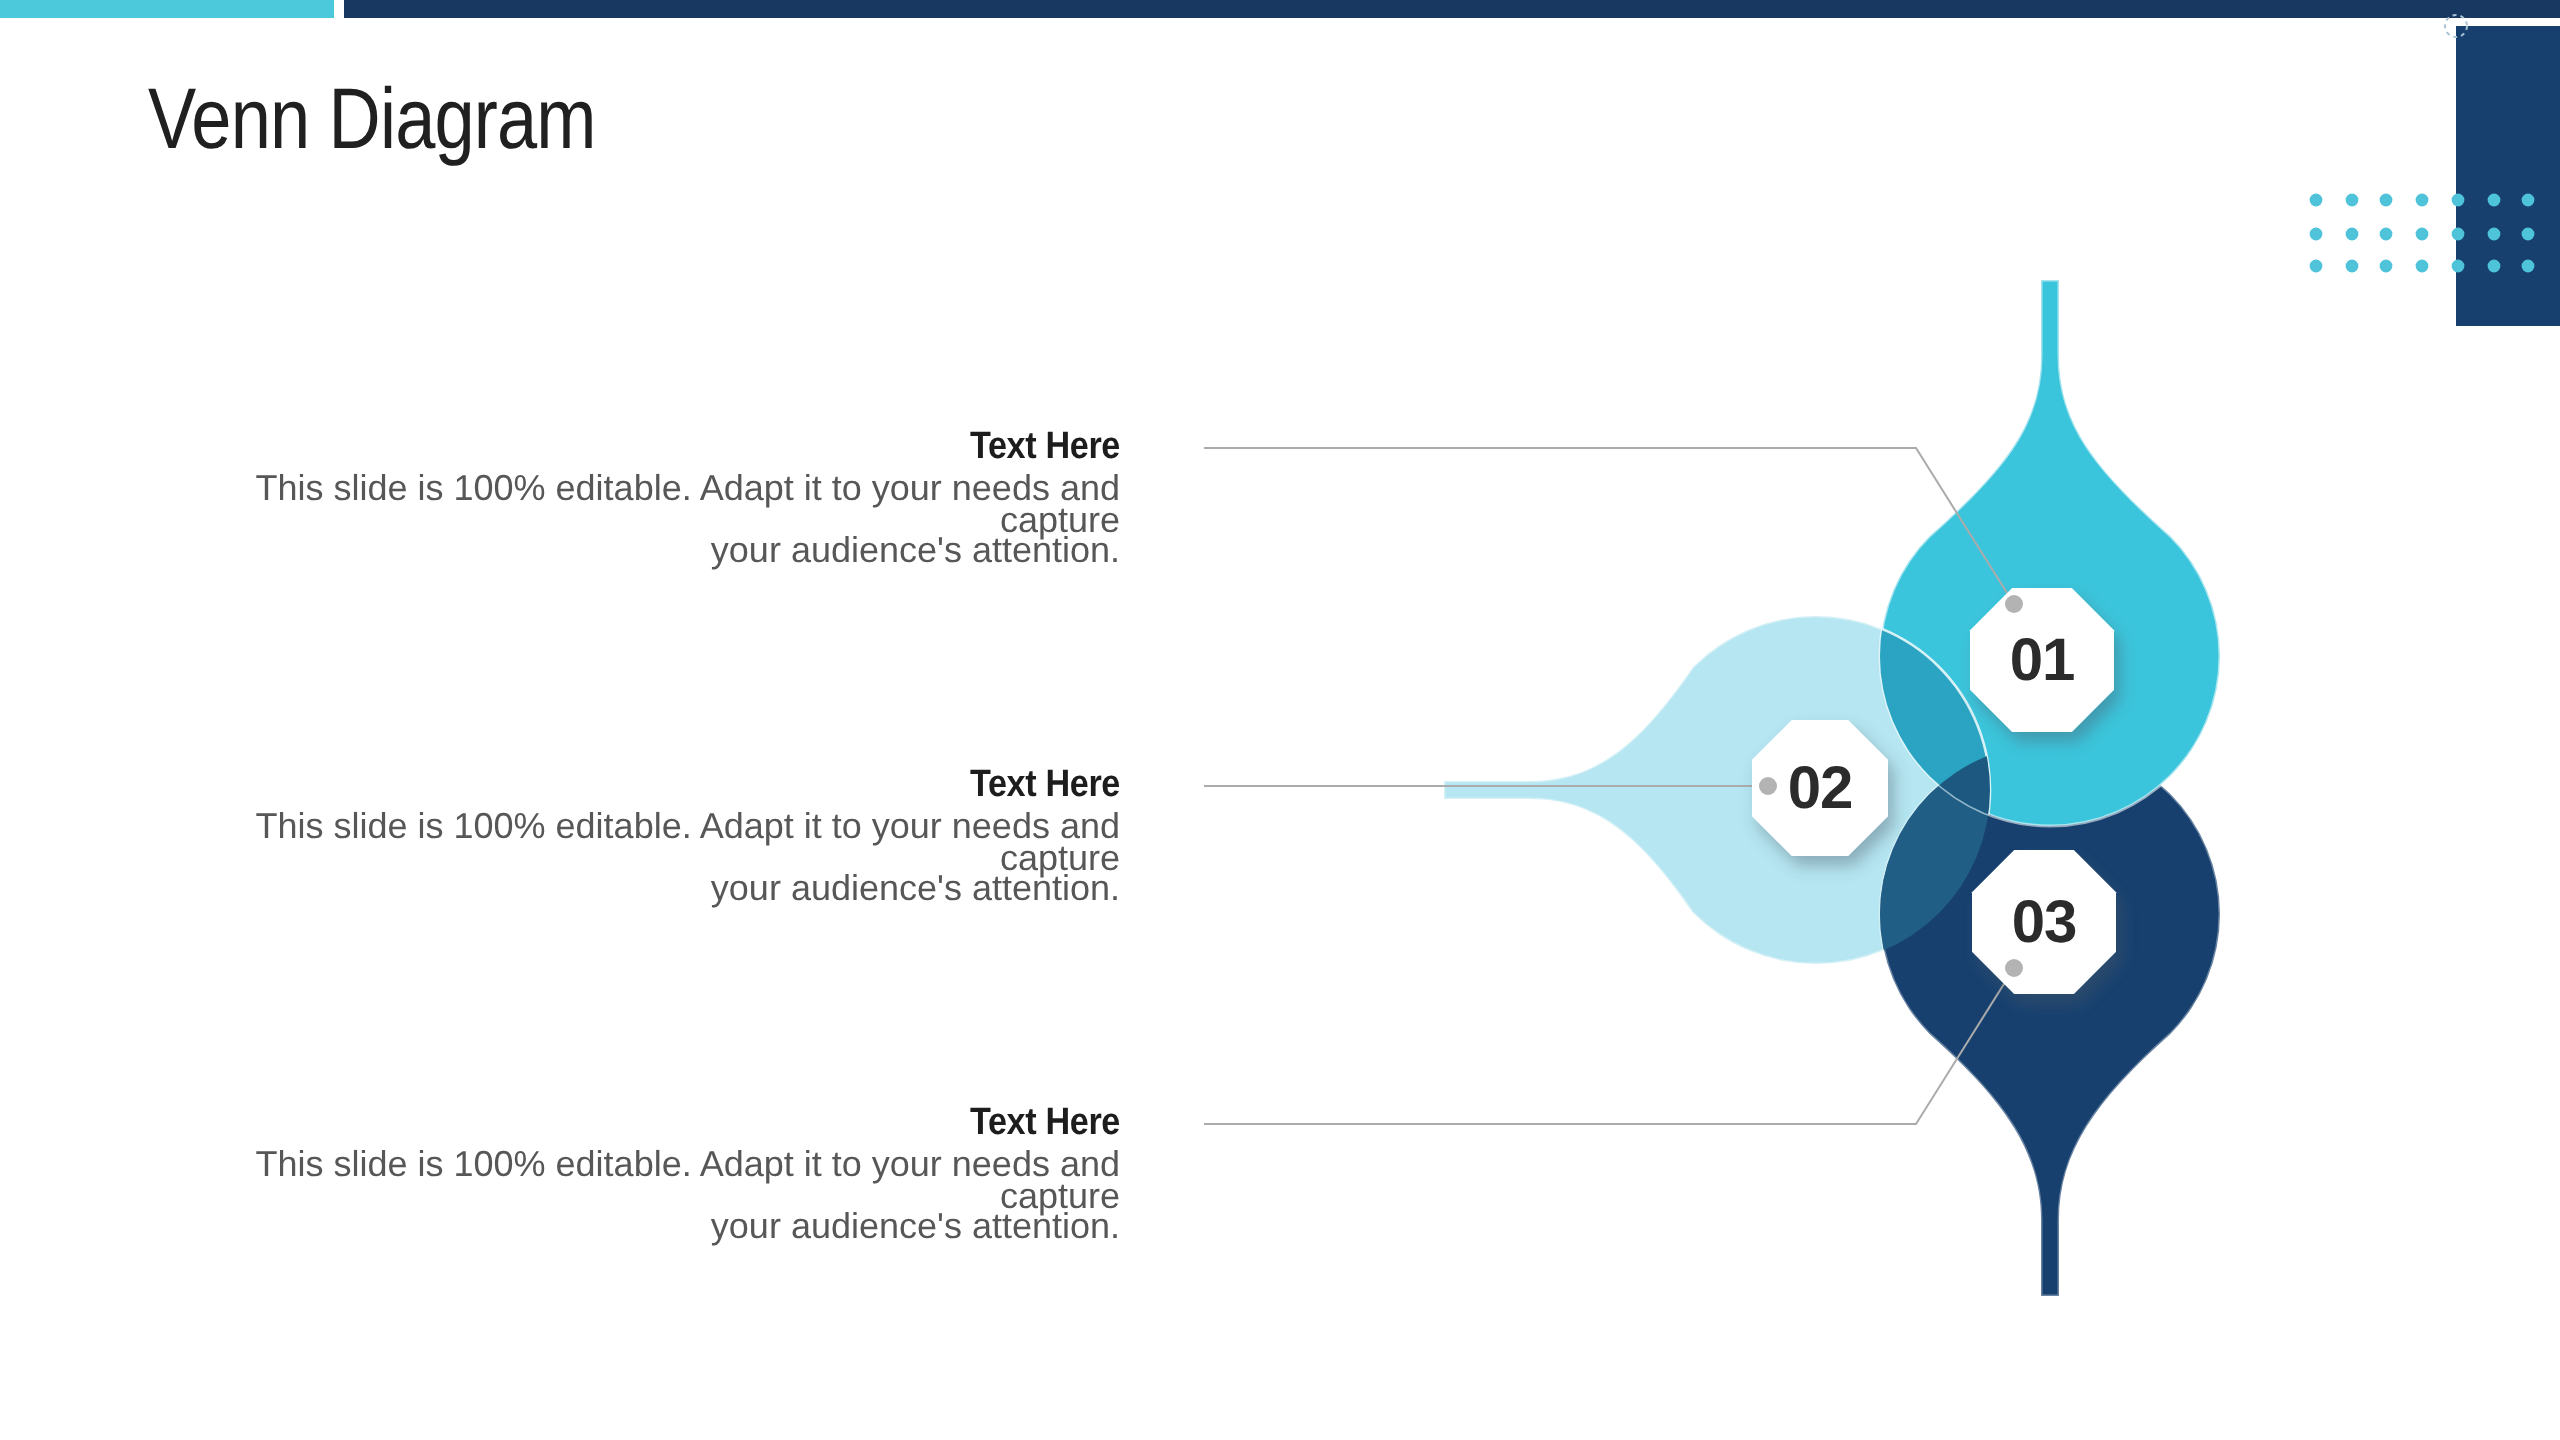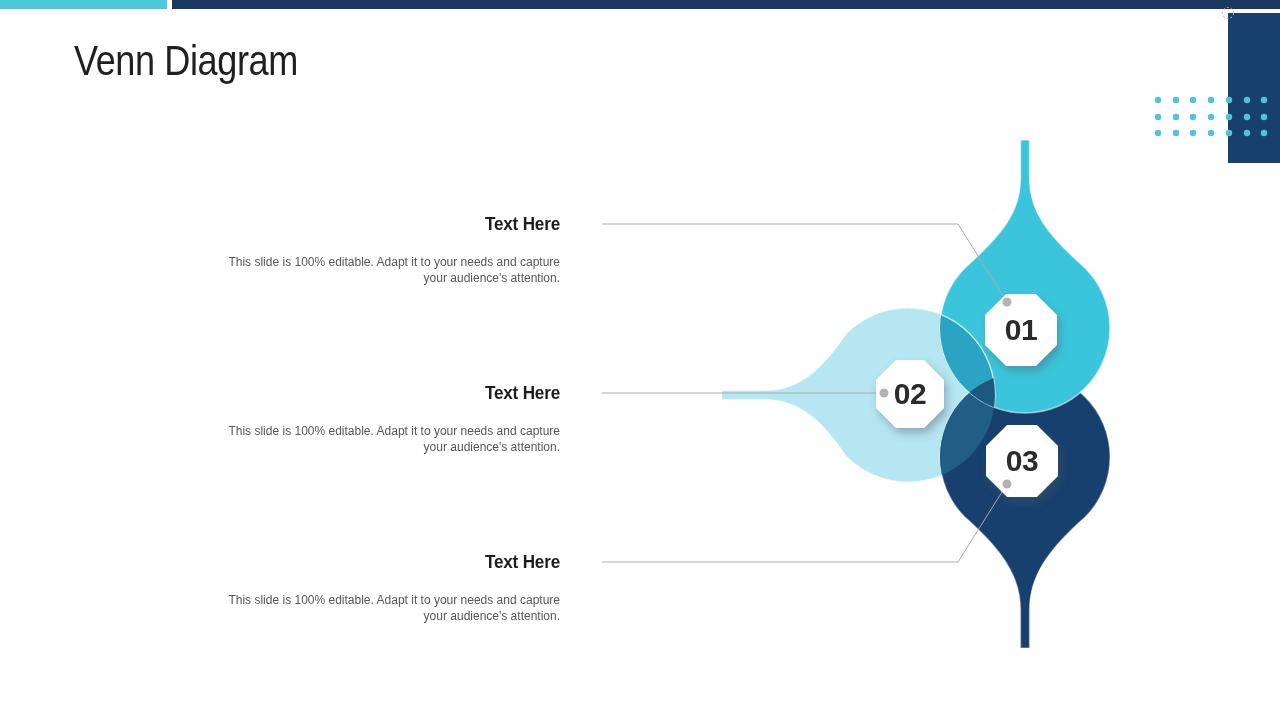--- a/index.html
+++ b/index.html
@@ -17,21 +17,21 @@
     position:absolute;left:74px;top:36px;font-size:43px;font-weight:400;color:#202020;
     transform:scaleX(.84);transform-origin:0 50%;white-space:nowrap;letter-spacing:-.5px;
   }
   
   .text-block{position:absolute;right:720px;width:460px;text-align:right;}
   .tb-heading{
     font-size:19px;font-weight:700;color:#1d1d1d;line-height:21px;
     transform:scaleX(.9);transform-origin:100% 50%;letter-spacing:-.2px;
   }
   .tb-desc{
-    margin-top:21px;font-size:12px;color:#575757;line-height:15.5px;white-space:pre-line;
+    margin-top:3px;font-size:18px;color:#575757;line-height:15.5px;white-space:pre-line;
   }
   .tb1{top:213px;} .tb2{top:382px;} .tb3{top:551px;}
   
   .art{position:absolute;left:0;top:0;width:1280px;height:720px;pointer-events:none;}
   .art text{font-family:"Liberation Sans", sans-serif;font-weight:700;font-size:30px;fill:#2b2b2b;letter-spacing:-.5px;}
   
   .page-badge{
     position:absolute;left:1227px;top:681px;width:46px;height:32px;background:#47C3D6;
     color:#ffffff;font-size:13px;font-weight:700;line-height:32px;text-align:center;
   }

